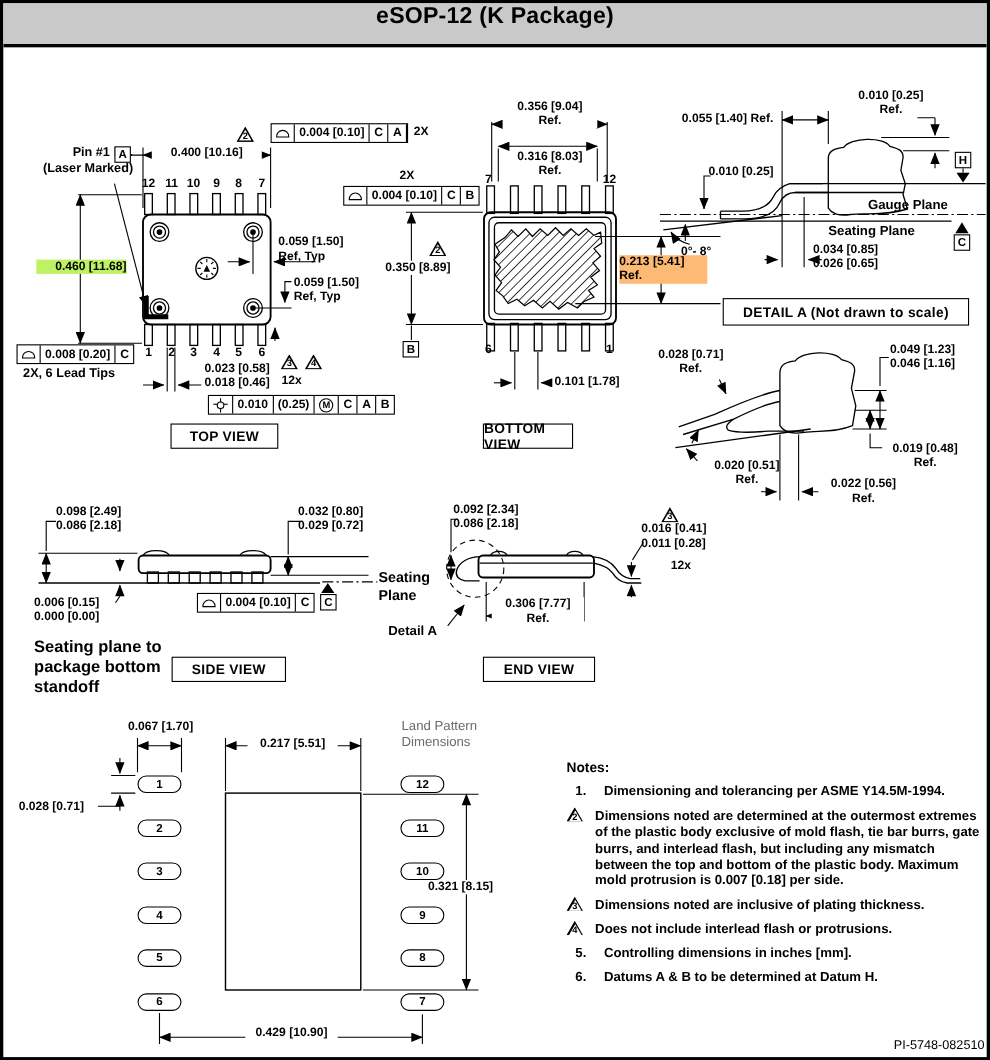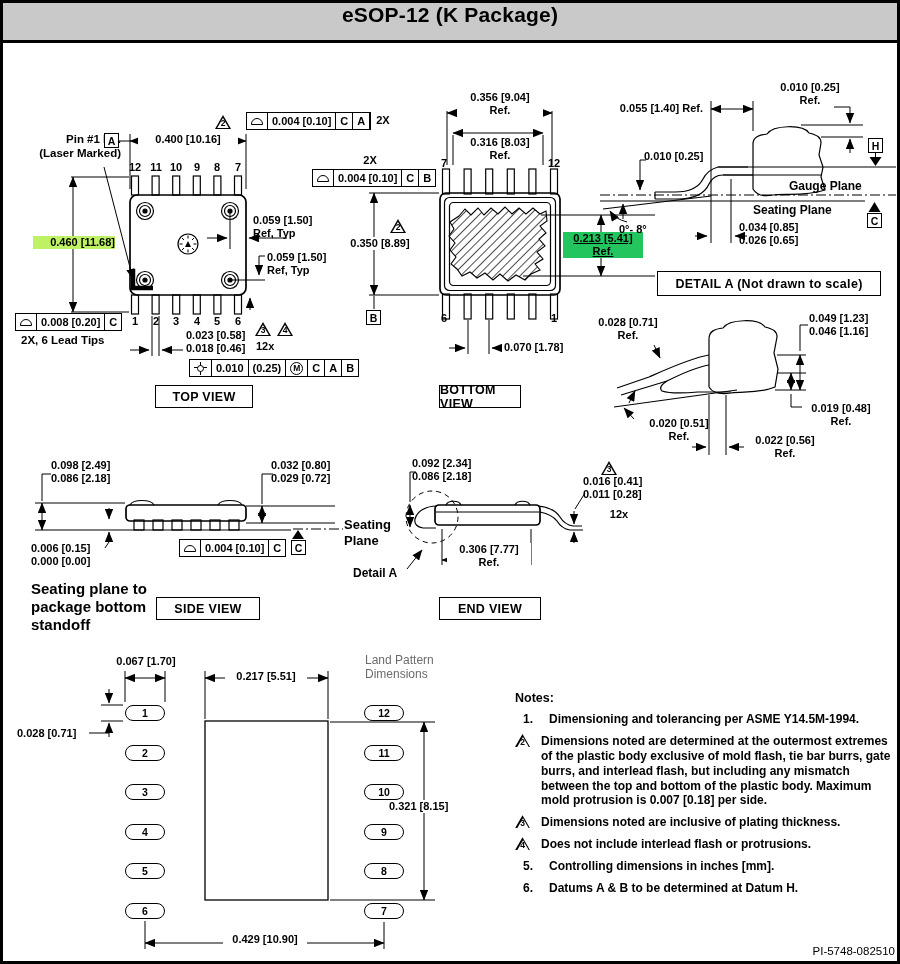--- a/index.html
+++ b/index.html
@@ -324,23 +324,23 @@
       <div class="lbl" style="left: 165px; top: 312px; width: 16px; text-align: center;">3</div>
       <div class="lbl" style="left: 186px; top: 312px; width: 16px; text-align: center;">4</div>
       <div class="lbl" style="left: 206px; top: 312px; width: 16px; text-align: center;">5</div>
       <div class="lbl" style="left: 227px; top: 312px; width: 16px; text-align: center;">6</div>
       <div class="lbl" style="left: 454px; top: 88px; width: 86px; text-align: center; background: rgb(255, 255, 255);">0.356 [9.04]
 Ref.</div>
       <div class="lbl" style="left: 454px; top: 133px; width: 86px; text-align: center;">0.316 [8.03]
 Ref.</div>
       <div class="lbl" style="left: 352px; top: 151px; width: 30px; text-align: center;">2X</div>
       <div class="lbl" style="left: 337px; top: 234px; width: 80px; text-align: center; background: rgb(255, 255, 255);">0.350 [8.89]</div>
-      <div class="lbl" style="left: 560px; top: 229px; width: 80px; text-align: center; background: #22c55e; text-decoration: underline;">0.213 [5.41]
-Ref.</div>
-      <div class="lbl" style="left: 501px; top: 338px; width: 80px; text-align: left;">0.070 [1.78]</div>
+      <div class="lbl" style="left: 560px; top: 229px; width: 80px; text-align: left; background: #fdba74;">0.213 [5.41]
+Ref.</div>
+      <div class="lbl" style="left: 501px; top: 338px; width: 80px; text-align: left;">0.101 [1.78]</div>
       <div class="lbl" style="left: 433px; top: 154px; width: 16px; text-align: center;">7</div>
       <div class="lbl" style="left: 543px; top: 154px; width: 16px; text-align: center;">12</div>
       <div class="lbl" style="left: 433px; top: 309px; width: 16px; text-align: center;">6</div>
       <div class="lbl" style="left: 543px; top: 309px; width: 16px; text-align: center;">1</div>
       <div class="lbl" style="left: 594px; top: 99px; width: 106px; text-align: right;">0.055 [1.40] Ref.</div>
       <div class="lbl" style="left: 768px; top: 78px; width: 78px; text-align: center;">0.010 [0.25]
 Ref.</div>
       <div class="lbl" style="left: 641px; top: 147px; width: 80px; text-align: left;">0.010 [0.25]</div>
       <div class="lbl" style="left: 786px; top: 176px; width: 104px; text-align: left; font-size: 12px;">Gauge Plane</div>
       <div class="lbl" style="left: 750px; top: 200px; width: 104px; text-align: left; font-size: 12px;">Seating Plane</div>

